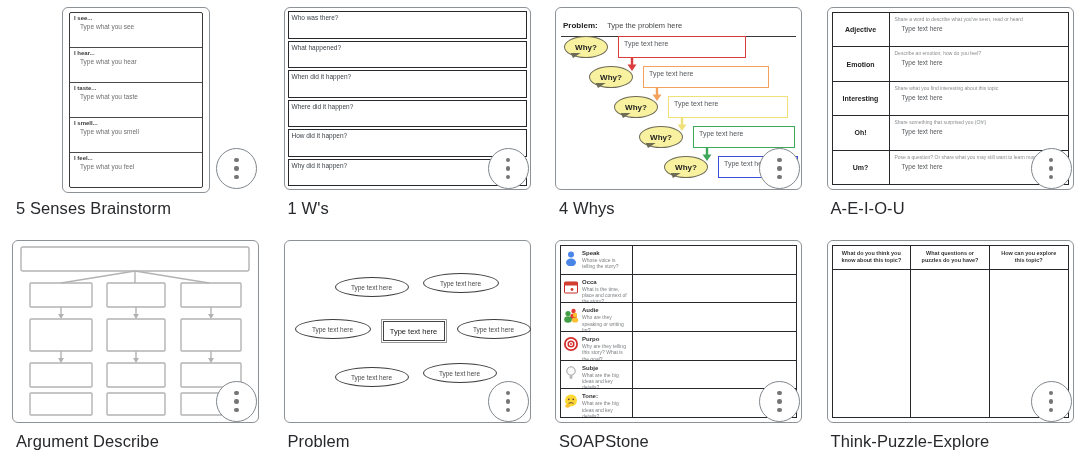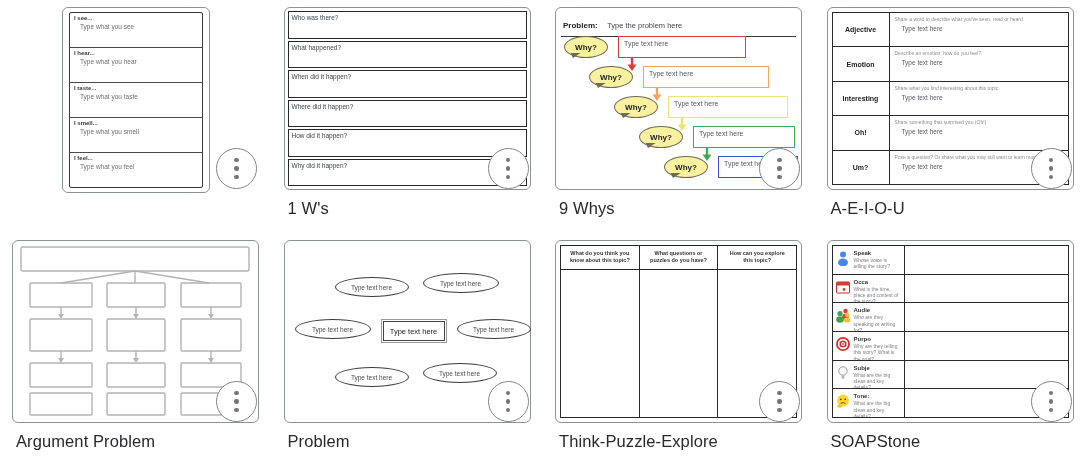--- a/index.html
+++ b/index.html
@@ -142,20 +142,21 @@
         </div>
       </div>
     </div>
     <button class="menu-btn">
       <span class="dots">
             <i></i>
             <i></i>
             <i></i>
           </span>
     </button>
+    <div class="card-title">5 Senses Brainstorm</div>
   </div>
 
   <div class="cell">
     <div class="thumb t-land">
       <div class="fivew-rows">
         <div class="fivew-row">Who was there?</div>
         <div class="fivew-row">What happened?</div>
         <div class="fivew-row">When did it happen?</div>
         <div class="fivew-row">Where did it happen?</div>
         <div class="fivew-row">How did it happen?</div>
@@ -220,21 +221,21 @@
           </div>
       <div class="why-box wx4" style="border-color: rgb(61, 78, 214);"><span>Type text here</span></div>
     </div>
     <button class="menu-btn">
       <span class="dots">
             <i></i>
             <i></i>
             <i></i>
           </span>
     </button>
-    <div class="card-title">9 Whys</div>
+    <div class="card-title">4 Whys</div>
   </div>
 
   <div class="cell">
     <div class="thumb t-land">
       <div class="aeiou-table">
         <div class="aeiou-row">
           <div class="aeiou-label">Adjective</div>
           <div class="aeiou-right">
             <div class="aeiou-prompt">Share a word to describe what you've seen, read or heard</div>
             <div class="aeiou-hint">Type text here</div>
@@ -317,21 +318,21 @@
         </g>
       </svg>
     </div>
     <button class="menu-btn">
       <span class="dots">
             <i></i>
             <i></i>
             <i></i>
           </span>
     </button>
-    <div class="card-title">Argument Problem</div>
+    <div class="card-title">Argument Describe</div>
   </div>
 
   <div class="cell">
     <div class="thumb t-land">
       <div class="cl-center">Type text here</div>
       <div class="cl-oval co0">Type text here</div>
       <div class="cl-oval co1">Type text here</div>
       <div class="cl-oval co2">Type text here</div>
       <div class="cl-oval co3">Type text here</div>
       <div class="cl-oval co4">Type text here</div>
@@ -342,47 +343,20 @@
             <i></i>
             <i></i>
             <i></i>
           </span>
     </button>
     <div class="card-title">Problem</div>
   </div>
 
   <div class="cell">
     <div class="thumb t-land">
-      <div class="tpe-table">
-        <div class="tpe-col">
-          <div class="tpe-header">What do you think you know about this topic?</div>
-          <div class="tpe-body"></div>
-        </div>
-        <div class="tpe-col">
-          <div class="tpe-header">What questions or puzzles do you have?</div>
-          <div class="tpe-body"></div>
-        </div>
-        <div class="tpe-col">
-          <div class="tpe-header">How can you explore this topic?</div>
-          <div class="tpe-body"></div>
-        </div>
-      </div>
-    </div>
-    <button class="menu-btn">
-      <span class="dots">
-            <i></i>
-            <i></i>
-            <i></i>
-          </span>
-    </button>
-    <div class="card-title">Think-Puzzle-Explore</div>
-  </div>
-
-  <div class="cell">
-    <div class="thumb t-land">
       <div class="soap-table">
 
         <div class="soap-row">
           <div class="soap-left">
             <svg class="soap-icon" viewBox="0 0 16 16">
                   <circle cx="8" cy="4.5" r="3" fill="#4a86e8"></circle>
                   <ellipse cx="8" cy="12.5" rx="5" ry="4" fill="#4a86e8"></ellipse>
                 </svg>
             <div class="soap-text">
               <div class="soap-title">Speak</div>
@@ -479,14 +453,41 @@
     <button class="menu-btn">
       <span class="dots">
             <i></i>
             <i></i>
             <i></i>
           </span>
     </button>
     <div class="card-title">SOAPStone</div>
   </div>
 
+  <div class="cell">
+    <div class="thumb t-land">
+      <div class="tpe-table">
+        <div class="tpe-col">
+          <div class="tpe-header">What do you think you know about this topic?</div>
+          <div class="tpe-body"></div>
+        </div>
+        <div class="tpe-col">
+          <div class="tpe-header">What questions or puzzles do you have?</div>
+          <div class="tpe-body"></div>
+        </div>
+        <div class="tpe-col">
+          <div class="tpe-header">How can you explore this topic?</div>
+          <div class="tpe-body"></div>
+        </div>
+      </div>
+    </div>
+    <button class="menu-btn">
+      <span class="dots">
+            <i></i>
+            <i></i>
+            <i></i>
+          </span>
+    </button>
+    <div class="card-title">Think-Puzzle-Explore</div>
+  </div>
+
 </div>
 </div>
 
 </body></html>

